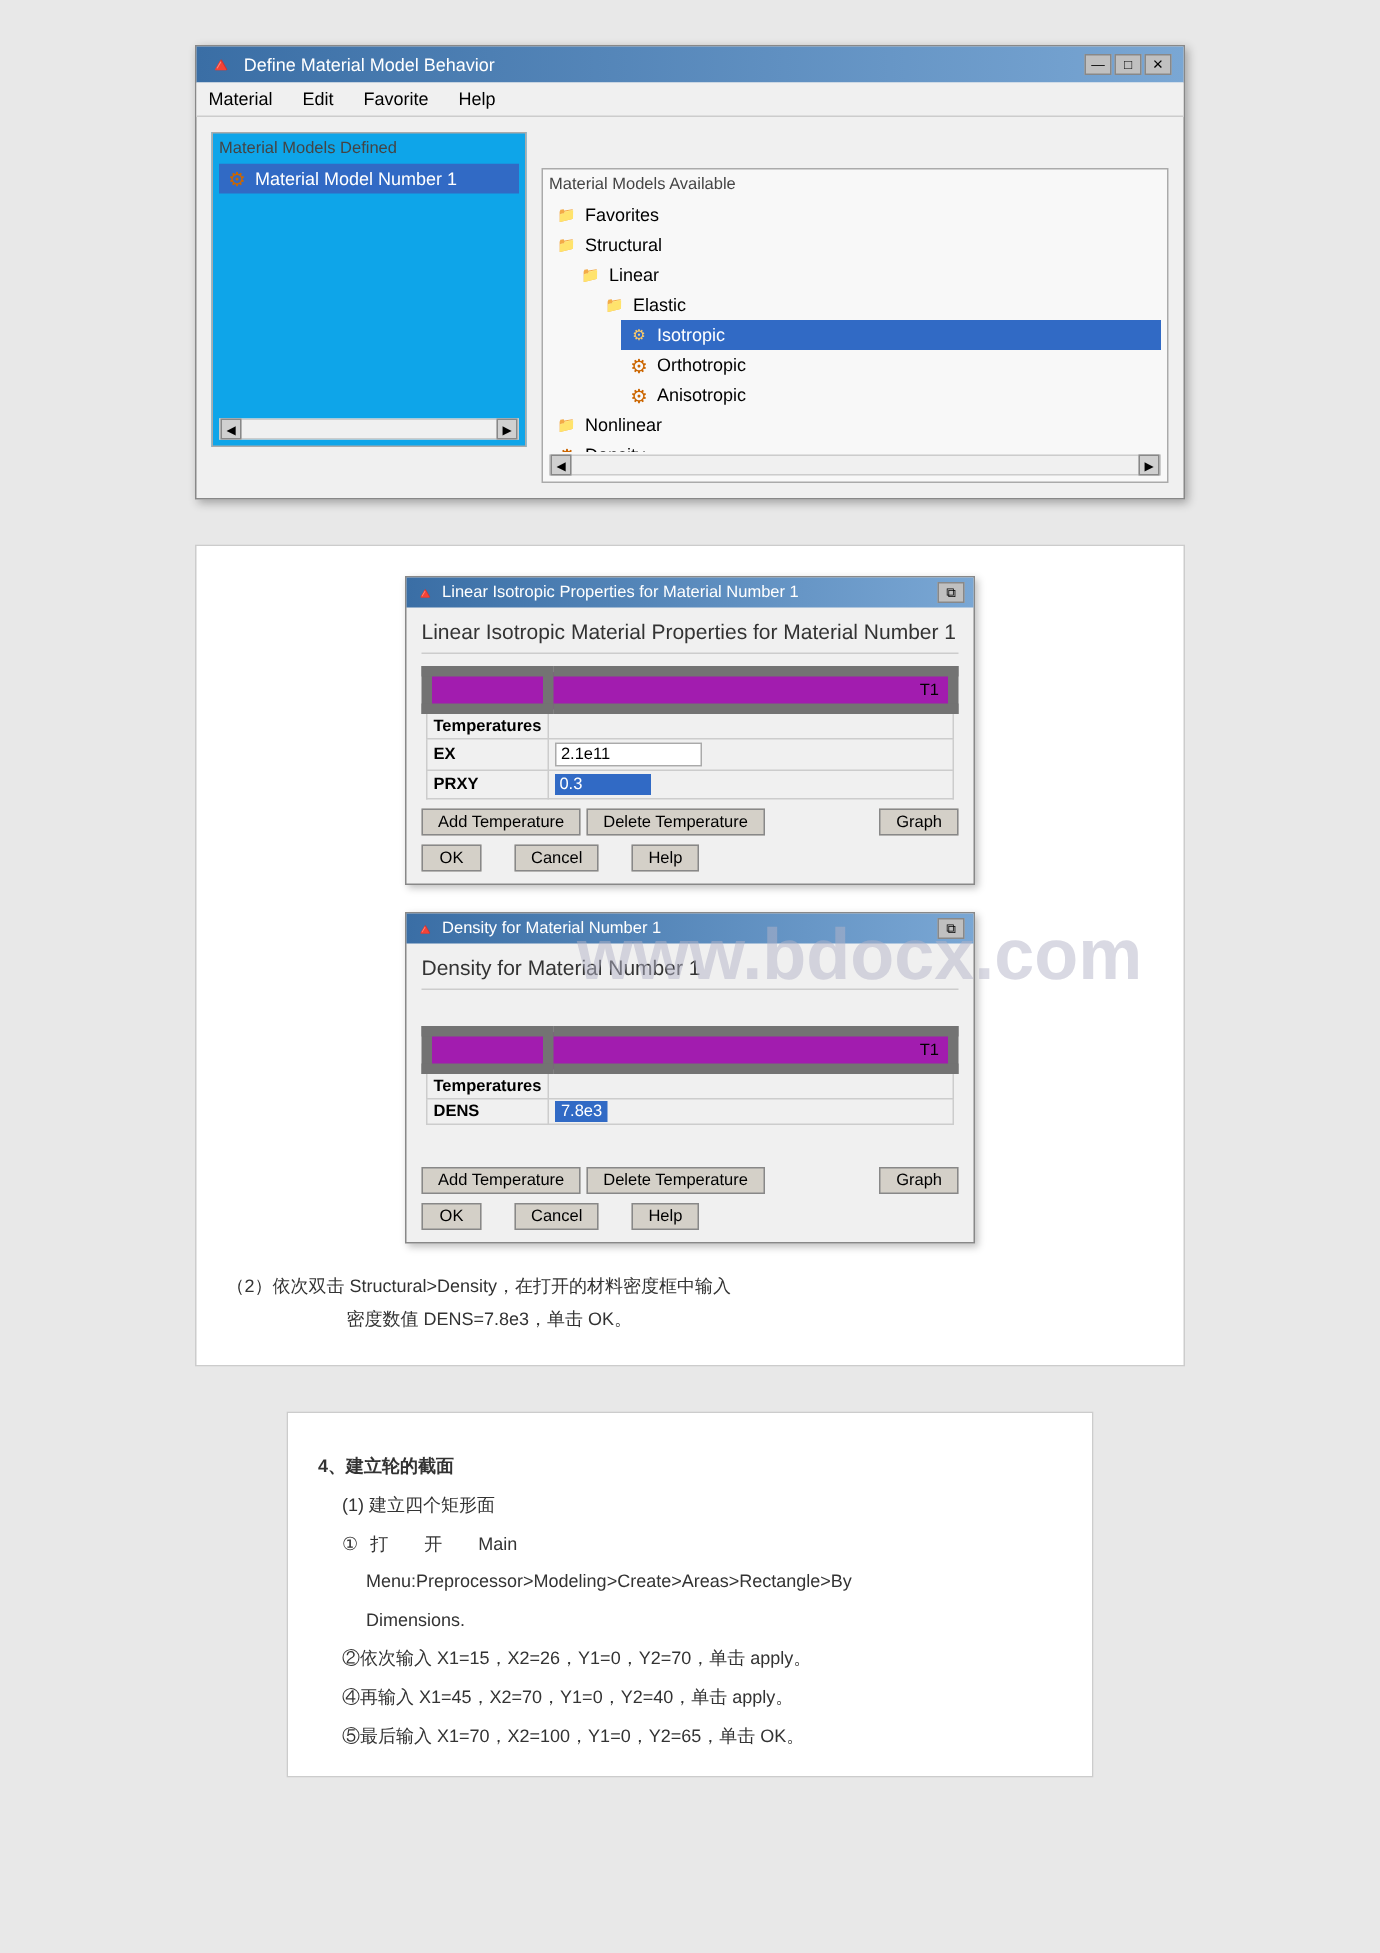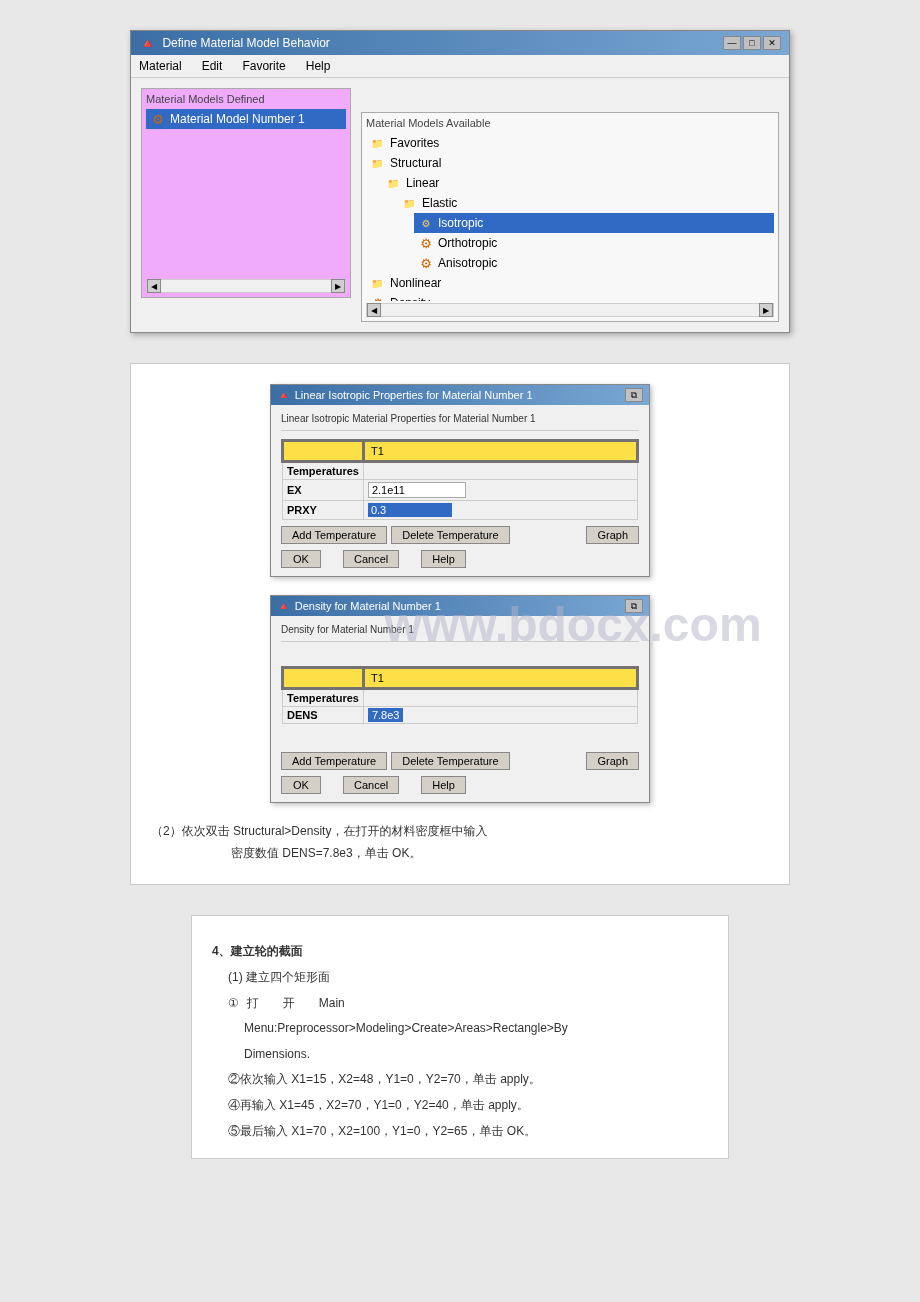--- a/index.html
+++ b/index.html
@@ -168,59 +168,59 @@
       display: flex;
       justify-content: space-between;
       align-items: center;
     }
 
     .sub-window-body {
       padding: 8px 10px;
     }
 
     .sub-window-desc {
-      font-size: 10px;
+      font-size: 14px;
       margin-bottom: 8px;
       color: #333;
       border-bottom: 1px solid #ccc;
       padding-bottom: 6px;
     }
 
     .prop-table {
       width: 100%;
       border-collapse: collapse;
       font-size: 11px;
       margin-bottom: 6px;
     }
 
     .prop-table th {
-      background: #fde047;
-      border: 3px solid #737373;
+      background: #a21caf;
+      border: 7px solid #737373;
       padding: 3px 6px;
-      text-align: left;
+      text-align: right;
       font-weight: normal;
     }
 
     .prop-table td {
       border: 1px solid #ccc;
       padding: 2px 4px;
     }
 
     .prop-table .label-cell {
       font-weight: bold;
       background: #f0f0f0;
       width: 50px;
     }
 
     .input-cell {
       background: #316ac5;
       color: white;
       padding: 1px 3px;
       font-size: 11px;
-      width: 84px;
+      width: 64px;
       display: inline-block;
     }
 
     .input-cell-white {
       background: white;
       border: 1px solid #aaa;
       padding: 1px 3px;
       font-size: 11px;
       width: 98px;
       display: inline-block;
@@ -353,21 +353,21 @@
       </div>
       <div class="menubar">
         <span class="menubar-item">Material</span>
         <span class="menubar-item">Edit</span>
         <span class="menubar-item">Favorite</span>
         <span class="menubar-item">Help</span>
       </div>
       <div class="window-body">
 
         <div style="width:210px; display:flex; flex-direction:column;">
-          <div style="border:1px solid #aaa; background:#f0abfc; padding:4px; height:210px; display:flex; flex-direction:column;">
+          <div style="border:1px solid #aaa; background:#0ea5e9; padding:4px; height:210px; display:flex; flex-direction:column;">
             <div style="font-size:11px; color:#444; margin-bottom:4px;">Material Models Defined</div>
             <div style="flex:1; overflow:auto;">
               <div class="tree-item selected">
                 <span class="tree-icon gear-icon-orange">⚙</span>
                 <span>Material Model Number 1</span>
               </div>
             </div>
             <div class="bottom-scroll-bar">
               <div class="scroll-arrow">◀</div>
               <div style="flex:1;"></div>
@@ -565,19 +565,19 @@
         <span style="flex:1; display:flex; align-items:baseline; gap:4px;">
           <span>打　　开　　Main</span>
         </span>
       </div>
       <div class="chinese-text indented2">
         <span>Menu:Preprocessor&gt;Modeling&gt;Create&gt;Areas&gt;Rectangle&gt;By</span>
       </div>
       <div class="chinese-text indented2">
         <span>Dimensions.</span>
       </div>
-      <div class="chinese-text indented">②依次输入 X1=15，X2=48，Y1=0，Y2=70，单击 apply。</div>
+      <div class="chinese-text indented">②依次输入 X1=15，X2=26，Y1=0，Y2=70，单击 apply。</div>
       <div class="chinese-text indented">④再输入 X1=45，X2=70，Y1=0，Y2=40，单击 apply。</div>
       <div class="chinese-text indented">⑤最后输入 X1=70，X2=100，Y1=0，Y2=65，单击 OK。</div>
     </div>
   </div>
 
 </div>
 
 </body></html>

